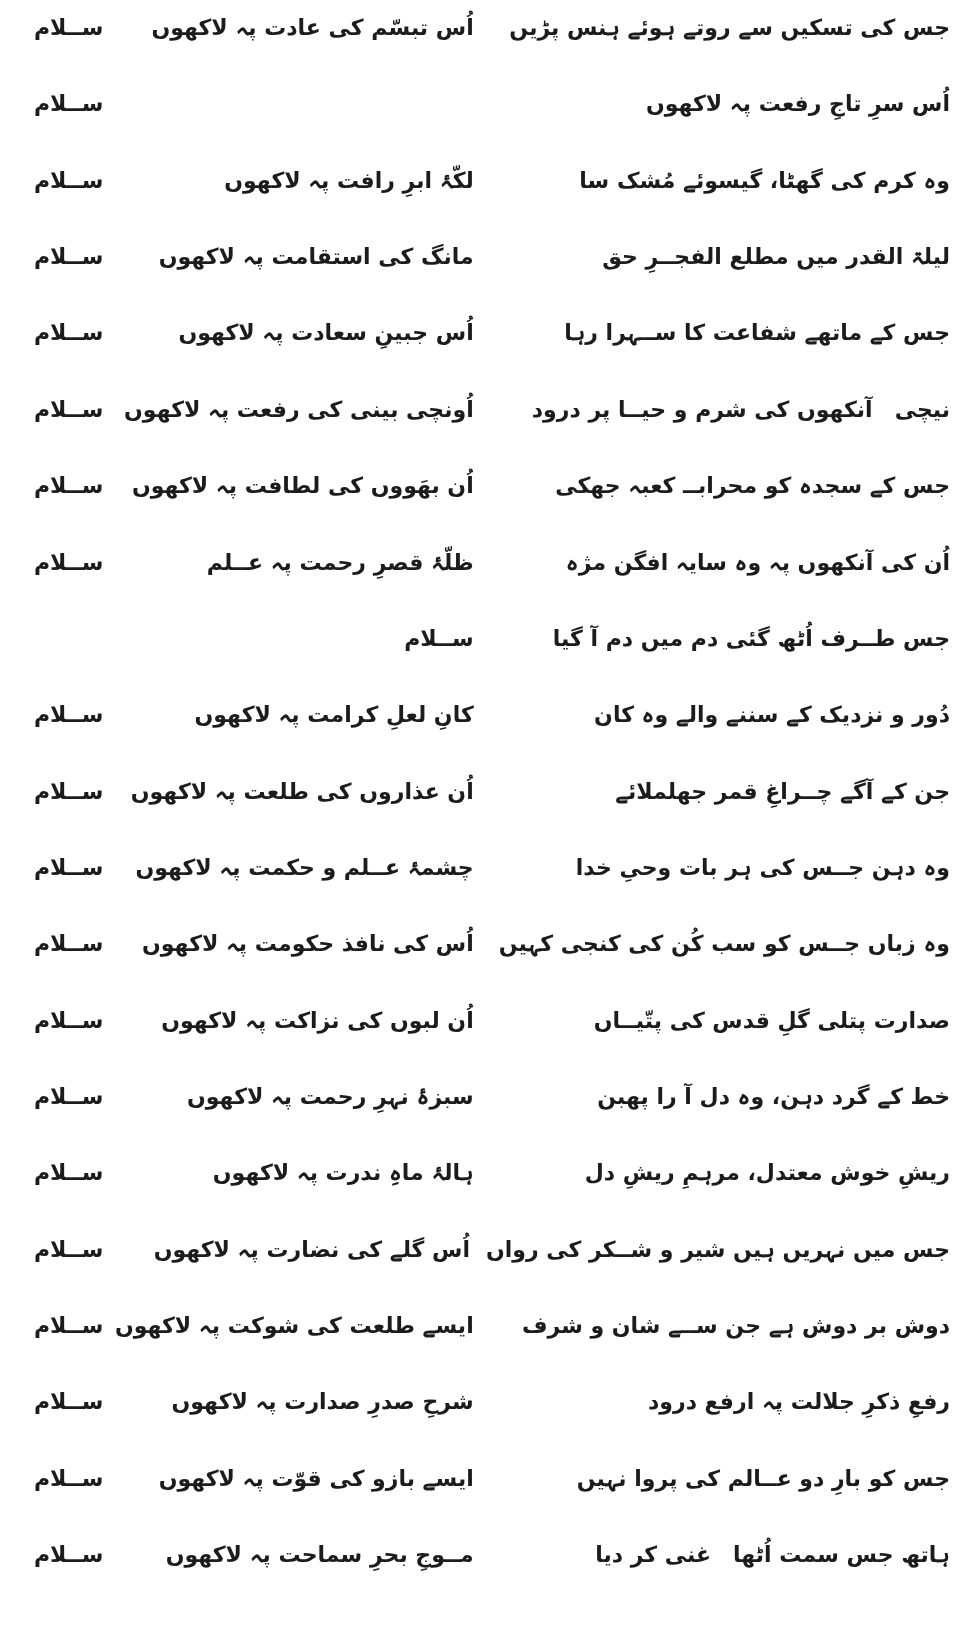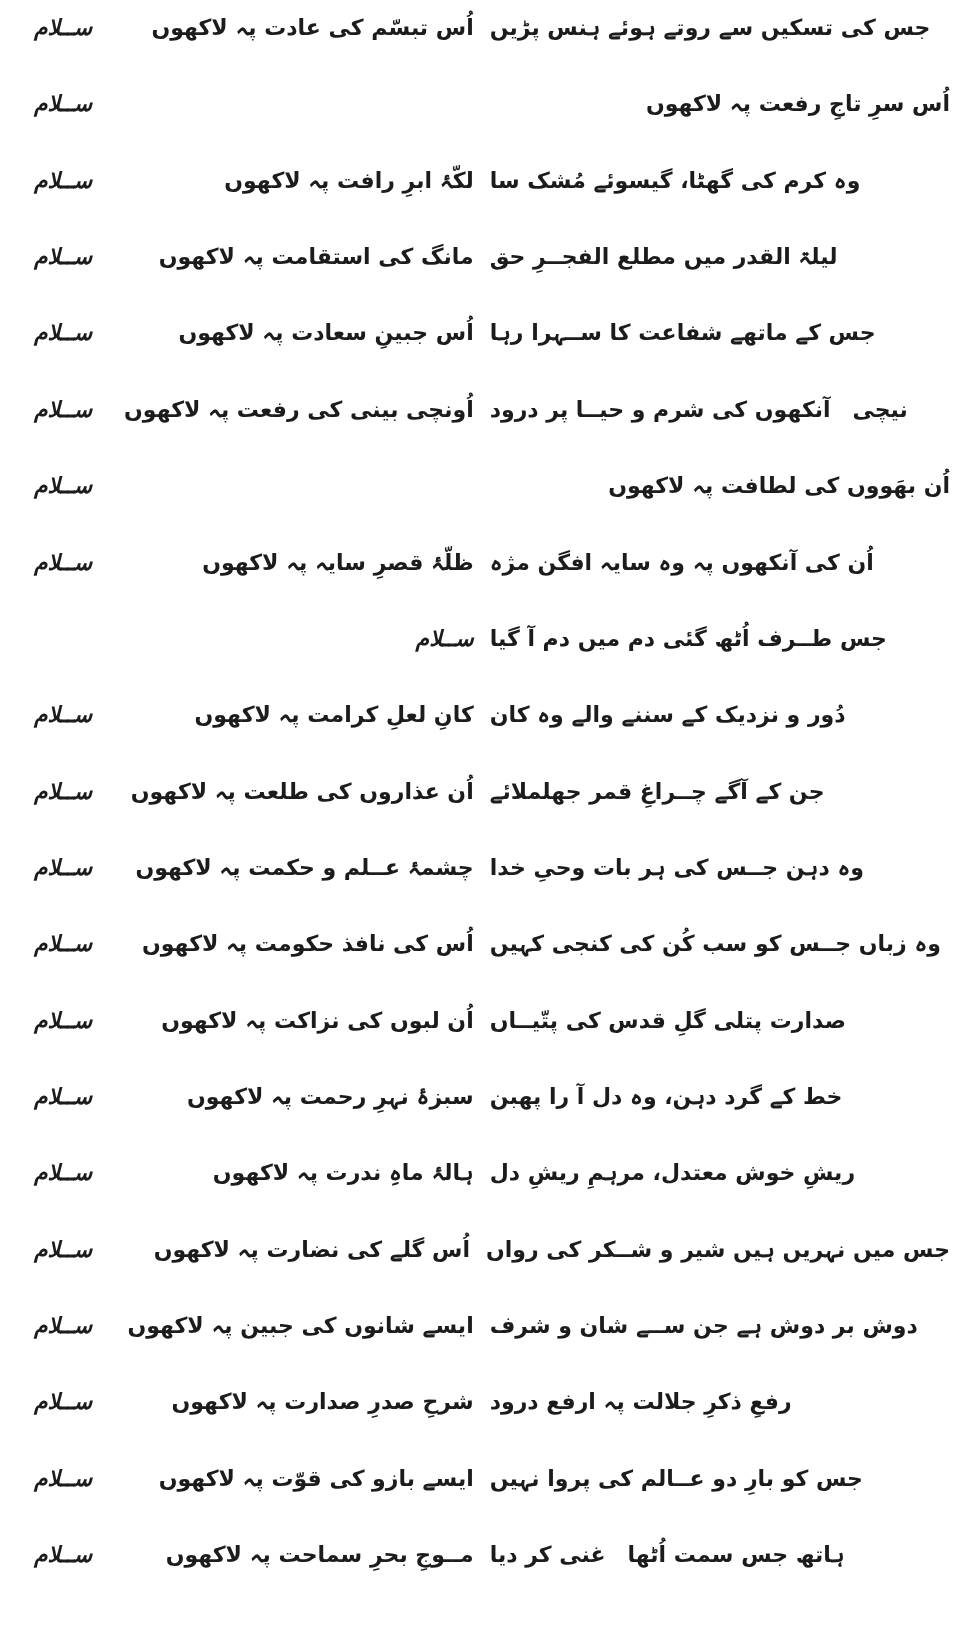--- a/index.html
+++ b/index.html
@@ -24,31 +24,31 @@
   .row {
     display: flex;
     align-items: baseline;
     direction: rtl;
   }
   .hemistich { font-size: 22px; line-height: 1.3; white-space: nowrap; }
   .first {
     flex: 0 0 52%;
     box-sizing: border-box;
     padding-left: 16px;
-    text-align: left;
+    text-align: right;
   }
   .second {
     flex: 1 1 auto;
     display: flex;
     justify-content: space-between;
     align-items: baseline;
     min-width: 0;
   }
   .second-text { white-space: nowrap; }
-  .refrain { white-space: nowrap; font-style: italic; }
+  .refrain { white-space: nowrap; }
 </style>
 </head>
 <body>
 
 <div class="page" style="background: rgb(255, 255, 255); color: rgb(28, 28, 28);">
   <div class="rows" id="rows">
   <div class="row">
     <div class="hemistich first">جس کی تسکیں سے روتے ہوئے ہنس پڑیں</div>
     <div class="hemistich second">
       <span class="second-text">اُس تبسّم کی عادت پہ لاکھوں</span>
@@ -89,30 +89,31 @@
 
   <div class="row">
     <div class="hemistich first">نیچی آنکھوں کی شرم و حیــا پر درود</div>
     <div class="hemistich second">
       <span class="second-text">اُونچی بینی کی رفعت پہ لاکھوں</span>
       <span class="refrain">ســلام</span>
     </div>
   </div>
 
   <div class="row">
+    <div class="hemistich first">جس کے سجدہ کو محرابــ کعبہ جھکی</div>
     <div class="hemistich second">
       <span class="second-text">اُن بھَووں کی لطافت پہ لاکھوں</span>
       <span class="refrain">ســلام</span>
     </div>
   </div>
 
   <div class="row">
     <div class="hemistich first">اُن کی آنکھوں پہ وہ سایہ افگن مژہ</div>
     <div class="hemistich second">
-      <span class="second-text">ظلّۂ قصرِ سایہ پہ لاکھوں</span>
+      <span class="second-text">ظلّۂ قصرِ رحمت پہ عــلم</span>
       <span class="refrain">ســلام</span>
     </div>
   </div>
 
   <div class="row">
     <div class="hemistich first">جس طــرف اُٹھ گئی دم میں دم آ گیا</div>
     <div class="hemistich second">
       <span class="refrain">ســلام</span>
     </div>
   </div>
@@ -177,21 +178,21 @@
     <div class="hemistich first">جس میں نہریں ہیں شیر و شــکر کی رواں</div>
     <div class="hemistich second">
       <span class="second-text">اُس گلے کی نضارت پہ لاکھوں</span>
       <span class="refrain">ســلام</span>
     </div>
   </div>
 
   <div class="row">
     <div class="hemistich first">دوش بر دوش ہے جن ســے شان و شرف</div>
     <div class="hemistich second">
-      <span class="second-text">ایسے شانوں کی جبین پہ لاکھوں</span>
+      <span class="second-text">ایسے طلعت کی شوکت پہ لاکھوں</span>
       <span class="refrain">ســلام</span>
     </div>
   </div>
 
   <div class="row">
     <div class="hemistich first">رفعِ ذکرِ جلالت پہ ارفع درود</div>
     <div class="hemistich second">
       <span class="second-text">شرحِ صدرِ صدارت پہ لاکھوں</span>
       <span class="refrain">ســلام</span>
     </div>

